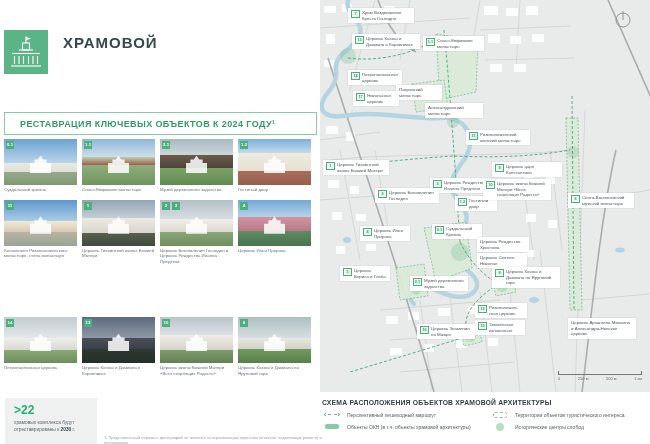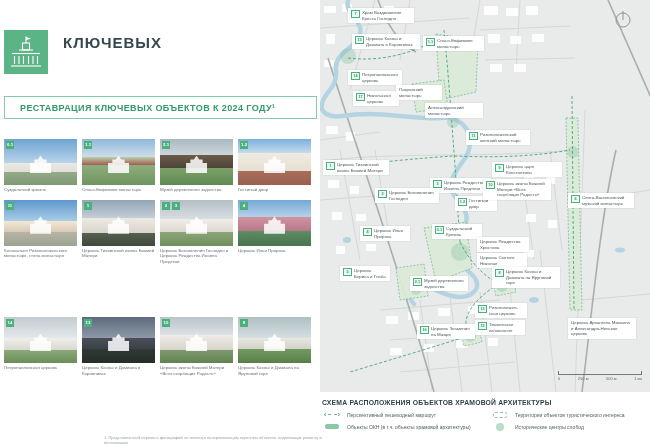--- a/index.html
+++ b/index.html
@@ -6,21 +6,21 @@
   body{font-family:"Liberation Sans",sans-serif;background:#fff;}
   .page{position:relative;width:650px;height:444px;background:#fff;overflow:hidden;}
 
   
   .brand{position:absolute;left:4px;top:30px;display:flex;gap:15px;align-items:flex-start;}
   .logo{width:44px;height:44px;display:block;}
   .page-title{margin:4px 0 0;font-size:15px;font-weight:bold;color:#37474f;letter-spacing:1px;}
 
   .section-box{position:absolute;left:4px;width:313px;box-sizing:border-box;border:1px solid #85cba4;
     padding:6px 8px 5px;color:#2f9b66;font-weight:bold;font-size:9px;letter-spacing:.4px;background:#fff;}
-  #sec-2024{top:96px;padding-left:15px;}
+  #sec-2024{top:112px;padding-left:15px;}
   #sec-2030{top:290px;}
 
   .photo-grid{position:absolute;left:4px;display:grid;grid-template-columns:repeat(4,73px);gap:7px 5px;}
   #grid-2024{top:139px;}
   #grid-2030{top:317px;}
   .photo-card{margin:0;width:73px;}
   .photo-img{position:relative;height:46px;overflow:hidden;background:#ccc;}
   .photo-img::after{content:"";position:absolute;left:50%;bottom:26%;transform:translateX(-50%);
     width:30%;height:38%;background:rgba(255,255,255,.85);
     clip-path:polygon(0 100%,0 42%,22% 42%,22% 22%,38% 22%,50% 0,62% 22%,78% 22%,78% 42%,100% 42%,100% 100%);}
@@ -91,21 +91,21 @@
         <line x1="8" y1="23.5" x2="36" y2="23.5"></line>
         <line x1="10.5" y1="26" x2="10.5" y2="34"></line>
         <line x1="15" y1="26" x2="15" y2="34"></line>
         <line x1="19.5" y1="26" x2="19.5" y2="34"></line>
         <line x1="24.5" y1="26" x2="24.5" y2="34"></line>
         <line x1="29" y1="26" x2="29" y2="34"></line>
         <line x1="33.5" y1="26" x2="33.5" y2="34"></line>
         <line x1="7" y1="36" x2="37" y2="36"></line>
       </g>
     </svg>
-    <h1 class="page-title">КЛЮЧЕВЫХ</h1>
+    <h1 class="page-title">ХРАМОВОЙ</h1>
   </div>
 
   <div class="section-box" id="sec-2024">РЕСТАВРАЦИЯ КЛЮЧЕВЫХ ОБЪЕКТОВ К 2024 ГОДУ¹</div>
   <div class="photo-grid" id="grid-2024">
       <figure class="photo-card">
         <div class="photo-img ph0">
           <div class="tag-row">
             <span class="photo-tag">0.1</span>
           </div>
         </div>
@@ -198,20 +198,24 @@
       <figure class="photo-card">
         <div class="photo-img ph11">
           <div class="tag-row">
             <span class="photo-tag">8</span>
           </div>
         </div>
         <figcaption class="photo-caption">Церковь Космы и Дамиана на Яруновой горе</figcaption>
       </figure>
     </div>
 
+  <div class="stats-box">
+    <div class="stat-value">&gt;22</div>
+    <div class="stat-desc"><span>храмовых комплекса будут отреставрированы к </span><span class="stat-year">2030</span><span> г.</span></div>
+  </div>
 
   <div class="footnote">1.   Представленный перечень фотографий не является исчерпывающим перечнем объектов, подлежащих ремонту и реставрации</div>
 
   <div class="map">
     <svg width="330" height="392" viewBox="0 0 330 392" aria-hidden="true">
       <rect width="330" height="392" fill="#e9ebea"></rect>
 
       <g stroke="#d3d7d6" stroke-width="1" fill="none">
         <path d="M0,28 L150,18"></path>
           <path d="M55,0 L30,90"></path>

